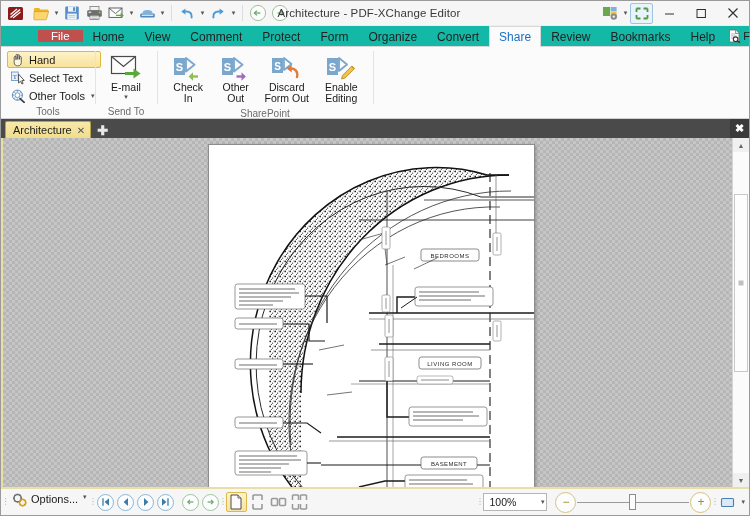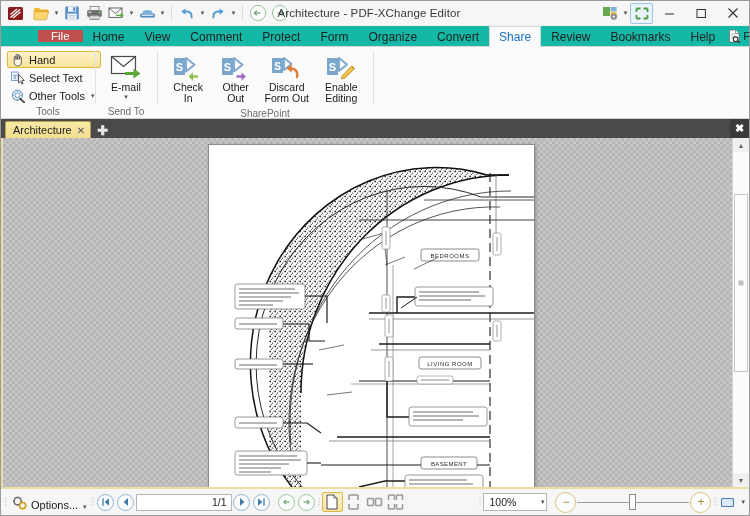--- a/index.html
+++ b/index.html
@@ -93,21 +93,21 @@
   .vsgrip{position:absolute;left:50%;top:50%;transform:translate(-50%,-50%);width:5px;height:5px;background:#c0c0c0;}
   .vstrackhi{position:absolute;left:0;right:0;top:14px;bottom:14px;background:#fbfbfb;}
 
   
   .statusbar{flex:0 0 26px;height:26px;background:#f6f6f6;display:flex;align-items:center;
              border-top:2px solid #e9dfa6;padding:0 2px;gap:0;}
   .sgrip{width:5px;height:14px;display:flex;flex-direction:column;justify-content:center;align-items:center;
          color:#aaa;font-size:8px;line-height:4px;}
   .sbtn{width:20px;height:20px;display:flex;align-items:center;justify-content:center;border-radius:2px;
         border:1px solid transparent;box-sizing:border-box;}
-  .optbtn{display:flex;align-items:flex-end;gap:3px;height:20px;padding:0 3px;font-size:11px;border-radius:2px;
+  .optbtn{display:flex;align-items:flex-start;gap:3px;height:20px;padding:0 3px;font-size:11px;border-radius:2px;
           border:1px solid transparent;box-sizing:border-box;}
   .pagefield{width:96px;height:17px;border:1px solid #b5b5b5;background:#fff;display:flex;align-items:center;
              justify-content:flex-end;padding-right:4px;font-size:10.5px;color:#222;box-sizing:border-box;}
   .circbtn{width:17px;height:17px;border-radius:50%;border:1px solid #8fb4d0;background:#fbfdff;
            display:flex;align-items:center;justify-content:center;color:#3d7ca8;font-size:9px;box-sizing:border-box;}
   .circbtn.green{border-color:#9cc69c;color:#4e8a4e;}
   .circbtn.lg{width:21px;height:21px;border-color:#d8c27a;color:#a98b2a;font-size:12px;}
   .pgicon{width:21px;height:20px;display:flex;align-items:center;justify-content:center;border-radius:2px;
           border:1px solid transparent;box-sizing:border-box;}
   .pgicon.sel{background:linear-gradient(#fdf3cc,#f7e4a2);border-color:#ddb949;}
@@ -619,21 +619,20 @@
       </div>
     </div>
     <div class="sbtn" data-interactable="true">
       <div class="circbtn" data-interactable="false">
         <svg width="10" height="10" viewBox="0 0 10 10">
             <path d="M7 1 L2.6 5 L7 9z" fill="#3d7ca8"></path>
           </svg>
       </div>
     </div>
 
-    <div class="pagefield" data-interactable="true">1/1</div>
 
     <div class="sbtn" data-interactable="true">
       <div class="circbtn" data-interactable="false">
         <svg width="10" height="10" viewBox="0 0 10 10">
             <path d="M3 1 L7.4 5 L3 9z" fill="#3d7ca8"></path>
           </svg>
       </div>
     </div>
     <div class="sbtn" data-interactable="true">
       <div class="circbtn" data-interactable="false">

